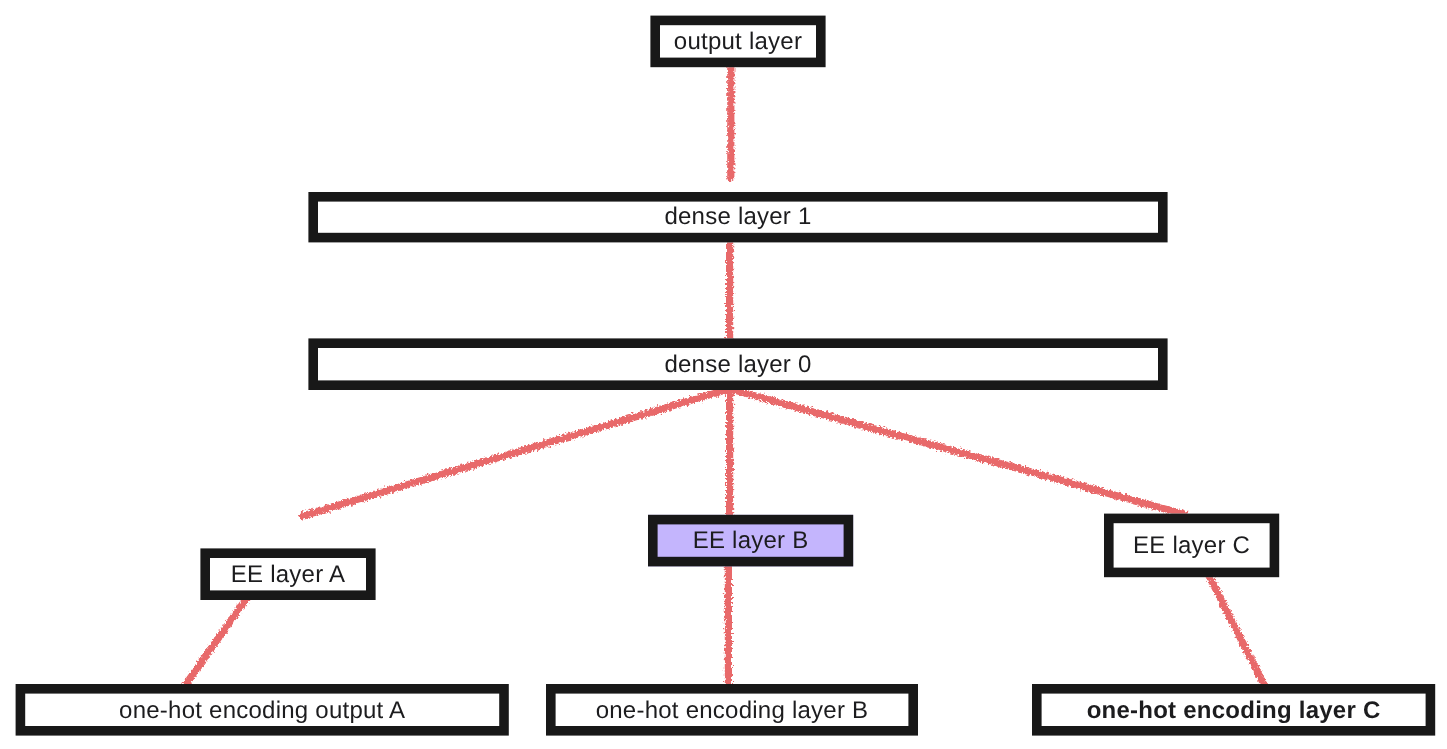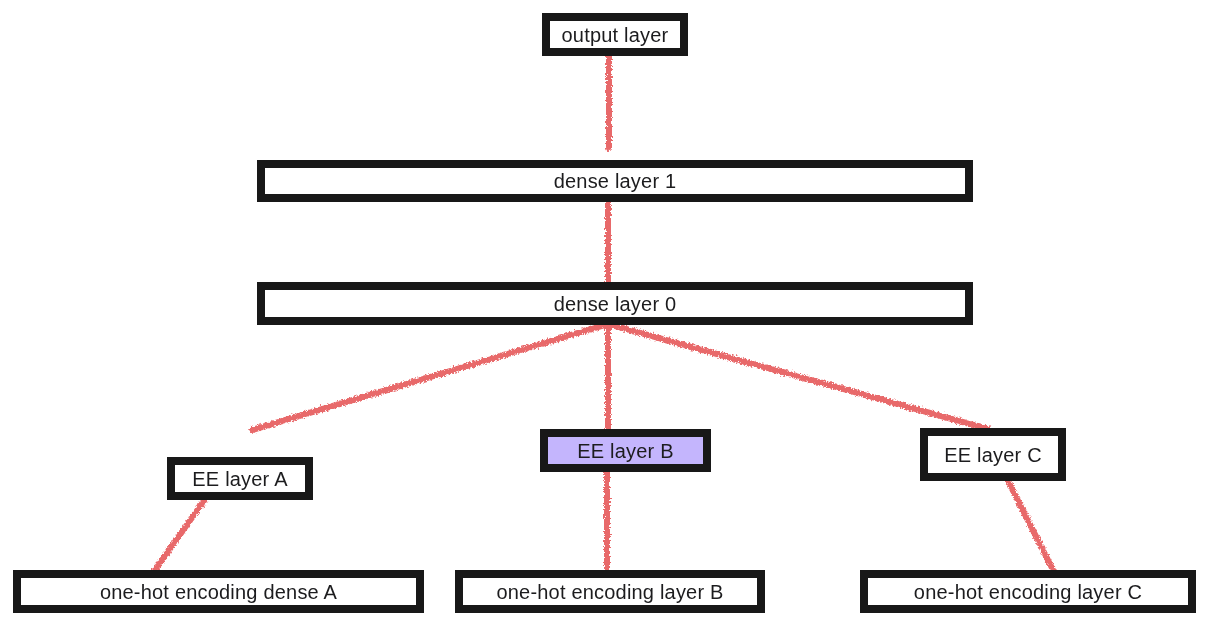--- a/index.html
+++ b/index.html
@@ -83,24 +83,24 @@
 
   <div class="box" style="left: 540px; top: 429px; width: 171px; height: 43px; border-color: rgb(24, 24, 24); background: #c4b5fd;">
     <span style="color: rgb(28, 28, 30);">EE layer B</span>
   </div>
 
   <div class="box" style="left: 920px; top: 428px; width: 146px; height: 53px; border-color: rgb(24, 24, 24); background: rgb(255, 255, 255);">
     <span style="color: rgb(28, 28, 30);">EE layer C</span>
   </div>
 
   <div class="box" style="left: 13px; top: 570px; width: 411px; height: 43px; border-color: rgb(24, 24, 24); background: rgb(255, 255, 255);">
-    <span style="color: rgb(28, 28, 30);">one-hot encoding dense A</span>
+    <span style="color: rgb(28, 28, 30);">one-hot encoding output A</span>
   </div>
 
   <div class="box" style="left: 455px; top: 570px; width: 310px; height: 43px; border-color: rgb(24, 24, 24); background: rgb(255, 255, 255);">
     <span style="color: rgb(28, 28, 30);">one-hot encoding layer B</span>
   </div>
 
-  <div class="box" style="left: 860px; top: 570px; width: 336px; height: 43px; border-color: rgb(24, 24, 24); background: rgb(255, 255, 255);">
+  <div class="box" style="left: 860px; top: 570px; width: 336px; height: 43px; border-color: rgb(24, 24, 24); background: rgb(255, 255, 255); font-weight: bold;">
     <span style="color: rgb(28, 28, 30);">one-hot encoding layer C</span>
   </div>
 
 </div>
 
 </body></html>

